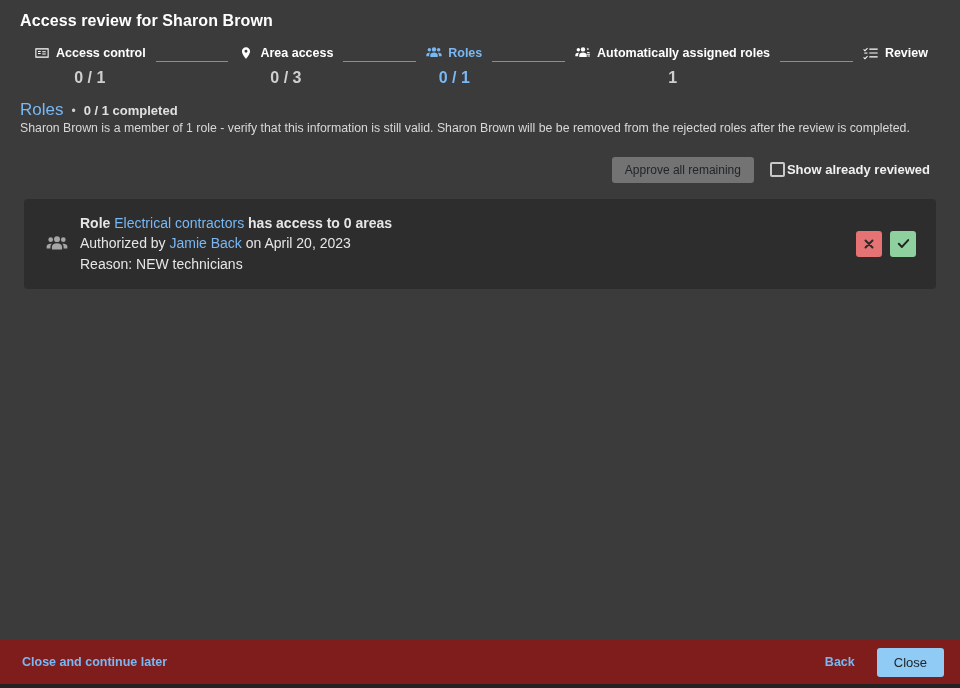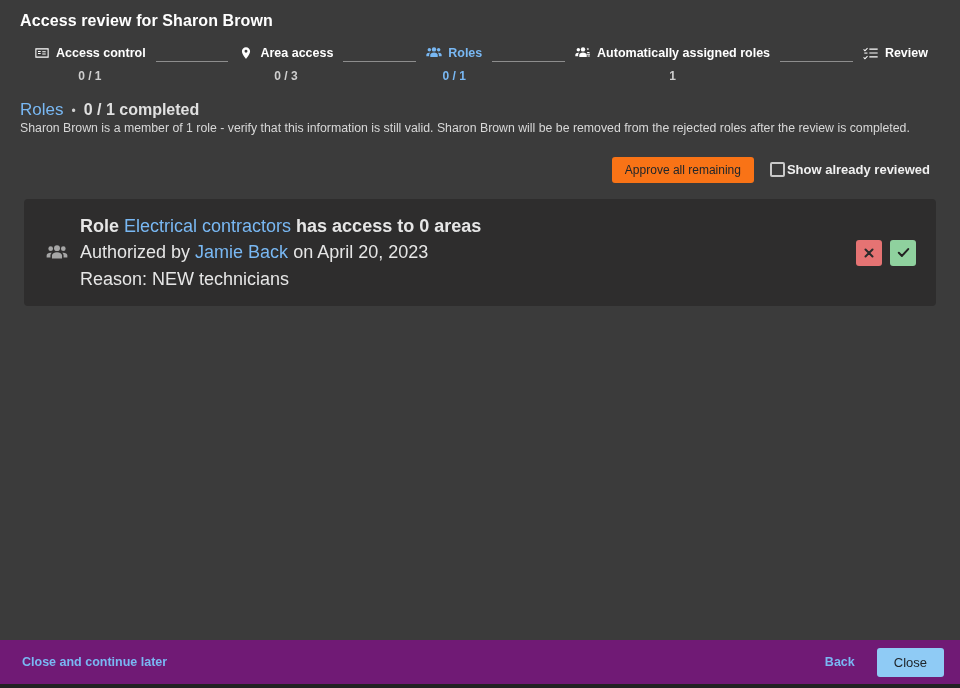--- a/index.html
+++ b/index.html
@@ -67,21 +67,21 @@
     color: #ffffff;
   }
   .step-icon svg { display: block; }
   .step-label {
     font-size: 12.5px;
     font-weight: bold;
     color: #ffffff;
     white-space: nowrap;
   }
   .step-count {
-    font-size: 12px;
+    font-size: 16px;
     font-weight: bold;
     color: #cfcfcf;
     margin-top: 7px;
   }
   .step.active .step-label,
   .step.active .step-count { color: #79b8f3; }
   .step.active .step-icon { color: #79b8f3; }
 
   .connector {
     flex: 1 1 auto;
@@ -105,41 +105,41 @@
     font-size: 17px;
     color: #79b8f3;
     font-weight: normal;
   }
   .section-dot {
     color: #cfcfcf;
     font-size: 12px;
     line-height: 1;
   }
   .section-progress {
-    font-size: 16px;
+    font-size: 13px;
     font-weight: bold;
     color: #e0e0e0;
   }
   .section-desc {
     font-size: 12.3px;
     color: #d8d8d8;
     line-height: 1.35;
   }
 
   
   .actionbar {
     display: flex;
     align-items: center;
     justify-content: flex-end;
     gap: 16px;
     padding: 20px 30px 0 20px;
     flex: 0 0 auto;
   }
   .btn-approve-all {
-    background: #f97316;
+    background: #737373;
     color: #20262b;
     border: none;
     border-radius: 3px;
     font-family: "Liberation Sans", sans-serif;
     font-size: 12px;
     padding: 7px 13px;
     cursor: pointer;
     line-height: 1;
   }
   .checkbox-row {
@@ -182,21 +182,21 @@
     display: flex;
     align-items: center;
     justify-content: center;
     color: #a6a6a6;
   }
   .card-body {
     flex: 1 1 auto;
     min-width: 0;
   }
   .card-line {
-    font-size: 18px;
+    font-size: 14px;
     color: #e6e6e6;
     line-height: 1.48;
   }
   .card-line.bold { font-weight: bold; }
   .link {
     color: #79b8f3;
     font-weight: normal;
     cursor: pointer;
   }
   .card-actions {
@@ -218,21 +218,21 @@
     padding: 0;
   }
   .icon-btn.reject { background: #e57373; }
   .icon-btn.approve { background: #8fd19e; }
   .icon-btn svg { display: block; }
 
   
   .footer {
     flex: 0 0 auto;
     height: 48px;
-    background: #701a75;
+    background: #7f1d1d;
     display: flex;
     align-items: center;
     justify-content: space-between;
     padding: 0 16px 0 20px;
     box-sizing: border-box;
     border-bottom: 4px solid #222222;
   }
   .link-btn {
     background: none;
     border: none;

